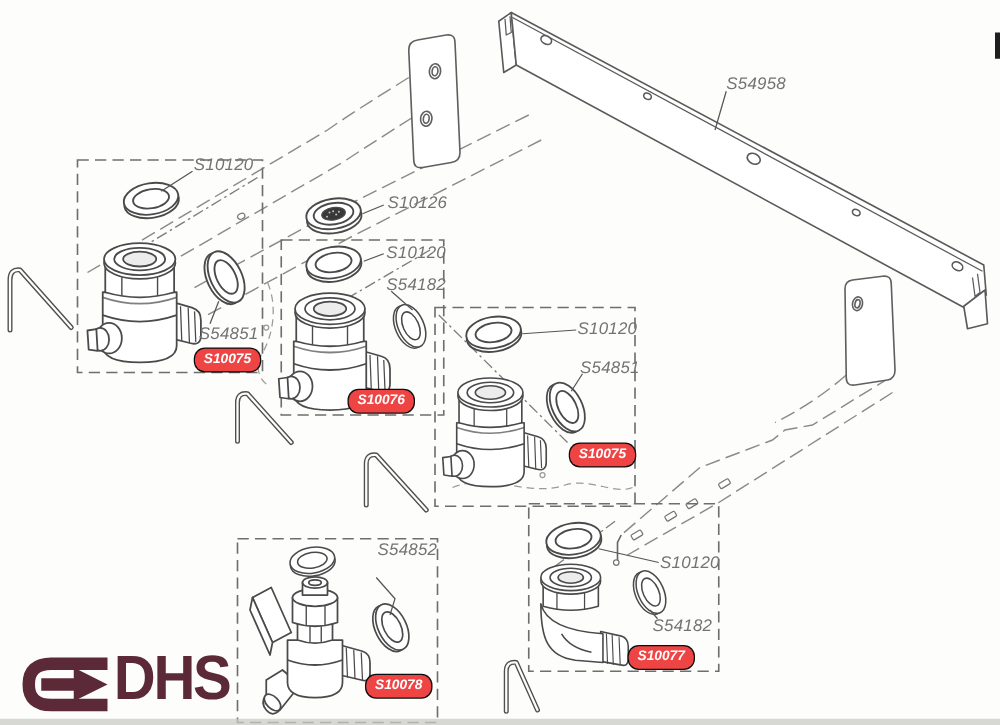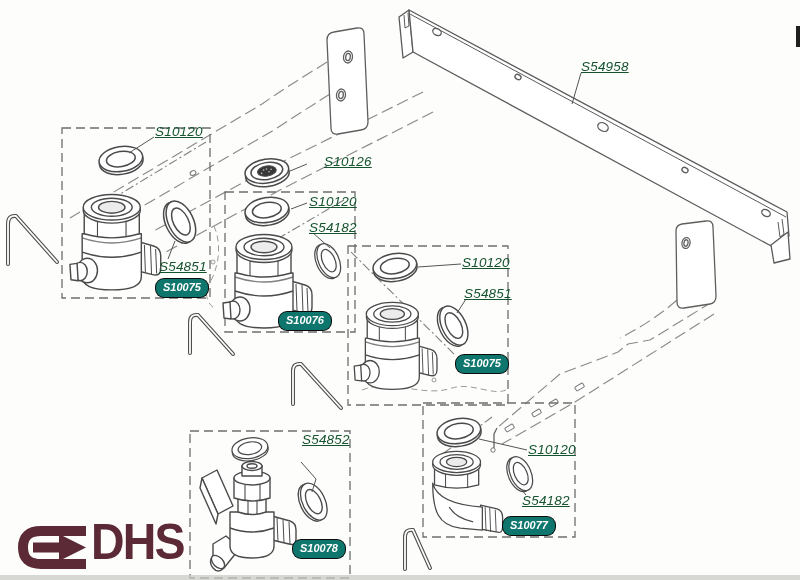--- a/index.html
+++ b/index.html
@@ -1,22 +1,22 @@
 <!DOCTYPE html>
 <html><head>
 <meta charset="utf-8">
 <style>
   html,body{margin:0;padding:0;background:#e9e9e9;}
   .stage{position:relative;width:800px;height:580px;background:#fdfdfb;overflow:hidden;
          font-family:"Liberation Sans",sans-serif;}
   .stage svg{position:absolute;left:0;top:0;}
-  .lbl{position:absolute;font:italic 13.5px/1 "Liberation Sans",sans-serif;color:#14532d;
-       white-space:nowrap;letter-spacing:.2px;text-decoration:underline;}
+  .lbl{position:absolute;font:italic 13.5px/1 "Liberation Sans",sans-serif;color:#737373;
+       white-space:nowrap;letter-spacing:.2px;}
   .badge{position:absolute;font:italic 700 11px/1.25 "Liberation Sans",sans-serif;color:#fff;
-         background:#0f766e;padding:1.5px 7px 2.5px;border-radius:8px;white-space:nowrap;
+         background:#ef4444;padding:1.5px 7px 2.5px;border-radius:8px;white-space:nowrap;
          box-shadow:0 0 0 1px #0c0c0c;}
   .brand{position:absolute;left:91px;top:517px;color:#5b2a36;
          font:700 50px/1 "Liberation Sans",sans-serif;letter-spacing:-2px;
          transform:scaleX(.93);transform-origin:left top;}
 </style>
 </head>
 <body>
 
 <div class="stage">
 
@@ -208,21 +208,21 @@
   </g>
 
   <rect x="0" y="575" width="800" height="5" fill="#c9c9c6" opacity="0.75"></rect>
   <rect x="796" y="26" width="4" height="21" fill="#1f1f1f"></rect>
 </svg>
 
 <div class="lbl" style="left:155px;top:125px">S10120</div>
 <div class="lbl" style="left:159px;top:260px">S54851</div>
 <div class="badge" style="left:156px;top:279px">S10075</div>
 
-<div class="lbl" style="left:324px;top:155px">S10126</div>
+<div class="lbl" style="left:310px;top:155px">S10126</div>
 <div class="lbl" style="left:309px;top:195px">S10120</div>
 <div class="lbl" style="left:309px;top:221px">S54182</div>
 <div class="badge" style="left:279px;top:312px">S10076</div>
 
 <div class="lbl" style="left:462px;top:256px">S10120</div>
 <div class="lbl" style="left:464px;top:287px">S54851</div>
 <div class="badge" style="left:456px;top:355px">S10075</div>
 
 <div class="lbl" style="left:528px;top:443px">S10120</div>
 <div class="lbl" style="left:522px;top:494px">S54182</div>

